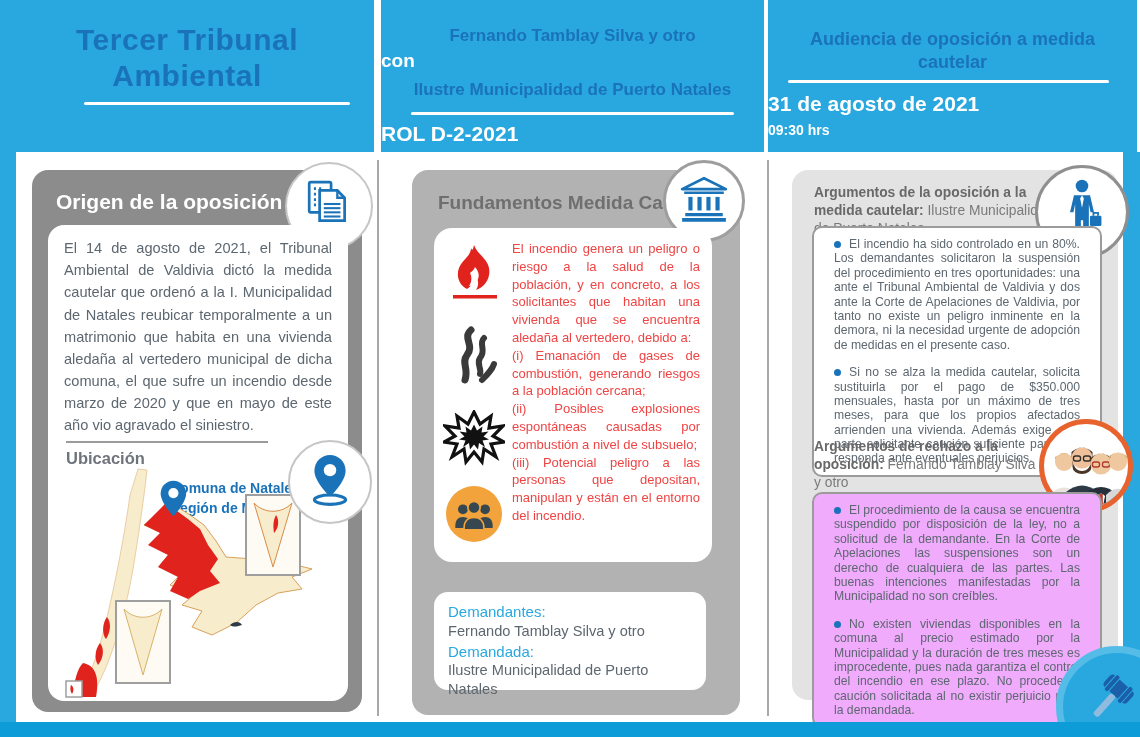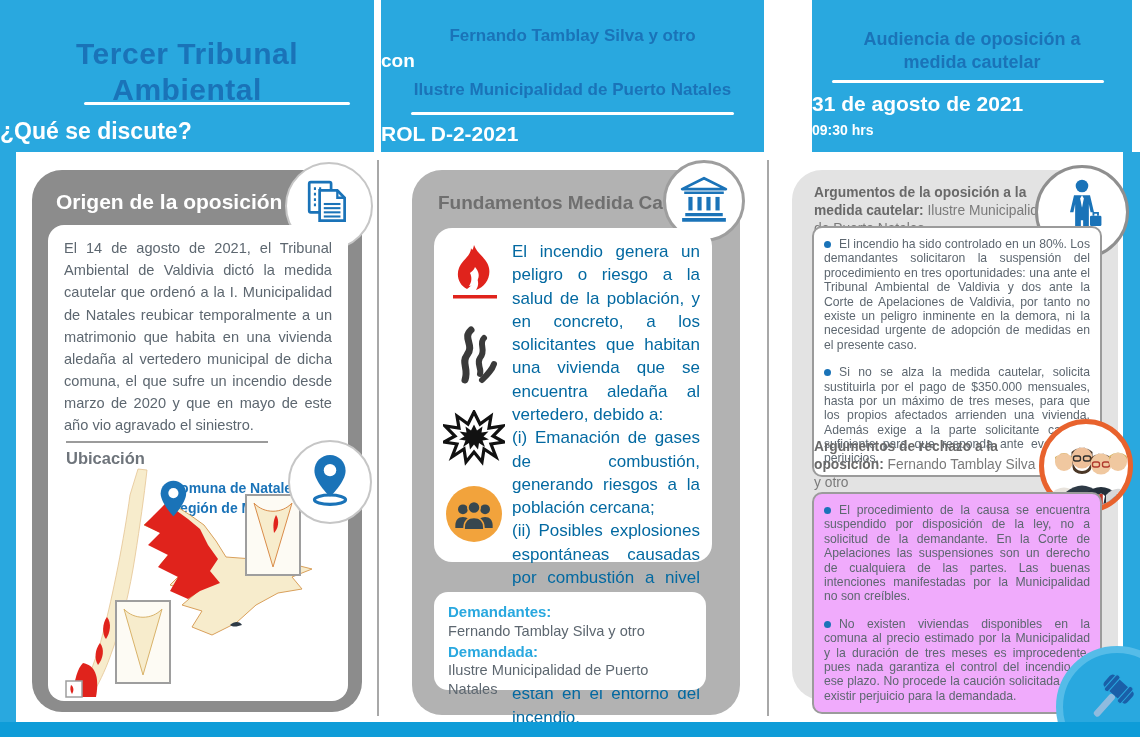--- a/index.html
+++ b/index.html
@@ -3,87 +3,86 @@
 <meta charset="utf-8">
 <style>
   * { margin:0; padding:0; box-sizing:border-box; }
   body { background:#fff; font-family:"Liberation Sans", sans-serif; }
   #canvas { position:relative; width:1140px; height:737px; background:#fff; overflow:hidden; }
 
   
   .hdr { position:absolute; top:0; height:152px; background:#29A8DF; }
   .hdr-left  { left:0;   width:374px; }
   .hdr-mid   { left:381px; width:383px; }
-  .hdr-right { left:812px; width:320px; }
+  .hdr-right { left:768px; width:369px; }
   .hline { position:absolute; height:3px; background:#fff; border-radius:2px; }
   .blue-t { color:#1A73B8; font-weight:bold; text-align:center; }
   .white-t { color:#fff; font-weight:bold; text-align:left; }
-  .hdr-title { position:absolute; top:36px; left:20px; right:20px; font-size:30px; line-height:1.2; letter-spacing:.5px; }
+  .hdr-title { position:absolute; top:22px; left:20px; right:20px; font-size:30px; line-height:1.2; letter-spacing:.5px; }
   .hdr-q { position:absolute; top:118px; left:0; right:0; font-size:23px; }
   .mid-a { position:absolute; top:26px; left:0; right:0; font-size:17px; }
   .mid-con { position:absolute; top:50px; left:0; right:0; font-size:19px; }
   .mid-b { position:absolute; top:80px; left:0; right:0; font-size:17px; }
   .mid-rol { position:absolute; top:122px; left:0; right:0; font-size:21px; }
   .r-title { position:absolute; top:28px; left:20px; right:20px; font-size:18px; line-height:1.25; }
   .r-date { position:absolute; top:92px; left:0; right:0; font-size:21px; }
   .r-time { position:absolute; top:122px; left:0; right:0; font-size:14px; }
 
   
   .strip-l { position:absolute; left:0; top:152px; width:16px; height:585px; background:#29A8DF; }
   .strip-r { position:absolute; left:1123px; top:152px; width:17px; height:585px; background:#29A8DF; }
   .bar-bottom { position:absolute; left:0; top:722px; width:1140px; height:15px; background:#0E9CD8; }
   .vline { position:absolute; top:160px; height:556px; width:2px; background:#A8A8A8; }
 
   
-  .panel { position:absolute; border-radius:30px; }
+  .panel { position:absolute; border-radius:16px; }
   .panel-origin { left:32px; top:170px; width:330px; height:542px; background:#8C8C8C; }
   .panel-fund   { left:412px; top:170px; width:328px; height:545px; background:#B2B2B2; }
   .panel-args   { left:792px; top:170px; width:326px; height:530px; background:#E3E3E3; }
 
   .circle-badge { position:absolute; background:#fff; border-radius:50%; display:flex; align-items:center; justify-content:center; }
 
   .origin-title { position:absolute; left:24px; top:20px; color:#fff; font-weight:bold; font-size:21px; }
   .card { position:absolute; background:#fff;padding-left:45px; }
   .card-origin { left:16px; top:55px; width:300px; height:476px; border-radius:16px; }
   .para { color:#5D6770; font-size:14.6px; line-height:1.52; text-align:justify; }
   .card-origin .para { position:absolute; left:16px; top:12px; width:268px; }
   .div-line { position:absolute; left:18px; top:216px; width:202px; height:2px; background:#9B9B9B; }
   .ubicacion { position:absolute; left:18px; top:224px; color:#6E747B; font-weight:bold; font-size:16.5px; }
   .map-wrap { position:absolute; left:2px; top:242px; width:292px; height:232px; }
   .loc-label { position:absolute; left:122px; top:253px; color:#1A73B8; font-weight:bold; font-size:14px; line-height:1.45; }
 
   .fund-title { position:absolute; left:26px; top:22px; color:#6F6F6F; font-weight:bold; font-size:19px; }
   .card-fund { left:22px; top:58px; width:278px; height:334px; border-radius:18px; display:flex; padding:12px 12px 10px 10px; }
   .icon-col { width:60px; display:flex; flex-direction:column; align-items:center; justify-content:space-between; padding:2px 0 6px 0; }
   .fund-text { flex:1; margin-left:8px; }
-  .fund-text p { color:#0369a1; font-size:17px; line-height:1.37; text-align:justify; }
+  .fund-text p { color:#ef4444; font-size:13px; line-height:1.37; text-align:justify; }
   .card-parties { left:22px; top:422px; width:272px; height:98px; border-radius:14px; padding:11px 14px; }
-  .p-label { color:#29A8DF; font-weight:bold; font-size:15px; line-height:1.25; }
+  .p-label { color:#29A8DF; font-weight:normal; font-size:15px; line-height:1.25; }
   .p-value { color:#5D6770; font-size:14.6px; line-height:1.3; margin-bottom:2px; }
 
   .arg-head { position:absolute; left:22px; width:242px; color:#7A7A7A; font-size:13.8px; line-height:1.3; }
   .arg-head b { color:#696969; }
-  .card-arg { width:290px; border:2px solid #9B9B9B; border-radius:10px; padding:9px 10px; }
+  .card-arg { width:290px; border:2px solid #9B9B9B; border-radius:10px; padding:9px 20px; }
   .card-arg1 { position:absolute; left:20px; top:56px; }
   .card-arg2 { position:absolute; left:20px; top:322px; }
   .bullet { color:#5D6770; font-size:12.2px; line-height:1.18; text-align:justify; }
   .bullet + .bullet { margin-top:13px; }
   .dot { display:inline-block; width:7px; height:7px; border-radius:50%; background:#1A73B8; margin-right:8px; }
 
   .gavel-circle { position:absolute; left:1056px; top:646px; width:122px; height:122px; border-radius:50%; background:#29A8DF; border:7px solid #55BCE8; display:flex; align-items:center; justify-content:center; }
 </style>
 </head>
 <body>
 
 <div id="canvas">
 
   <div class="hdr hdr-left">
     <div class="hdr-title blue-t">Tercer Tribunal Ambiental</div>
     <div class="hline" style="left:84px; right:24px; top:102px;"></div>
-    <div class="hdr-q white-t">¿Qué se discute?</div>
   </div>
 
   <div class="hdr hdr-mid">
     <div class="mid-a blue-t">Fernando Tamblay Silva y otro</div>
     <div class="mid-con white-t">con</div>
     <div class="mid-b blue-t">Ilustre Municipalidad de Puerto Natales</div>
     <div class="hline" style="left:30px; right:30px; top:112px;"></div>
     <div class="mid-rol white-t">ROL D-2-2021</div>
   </div>
 

